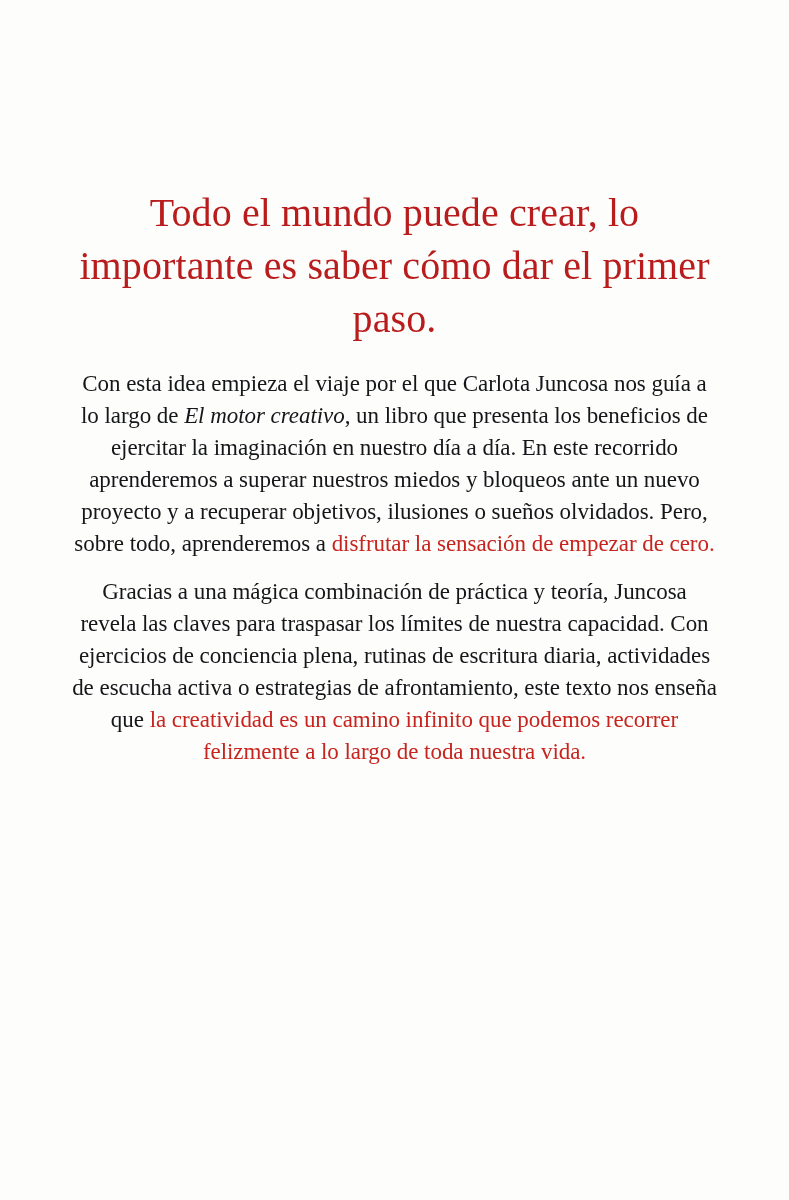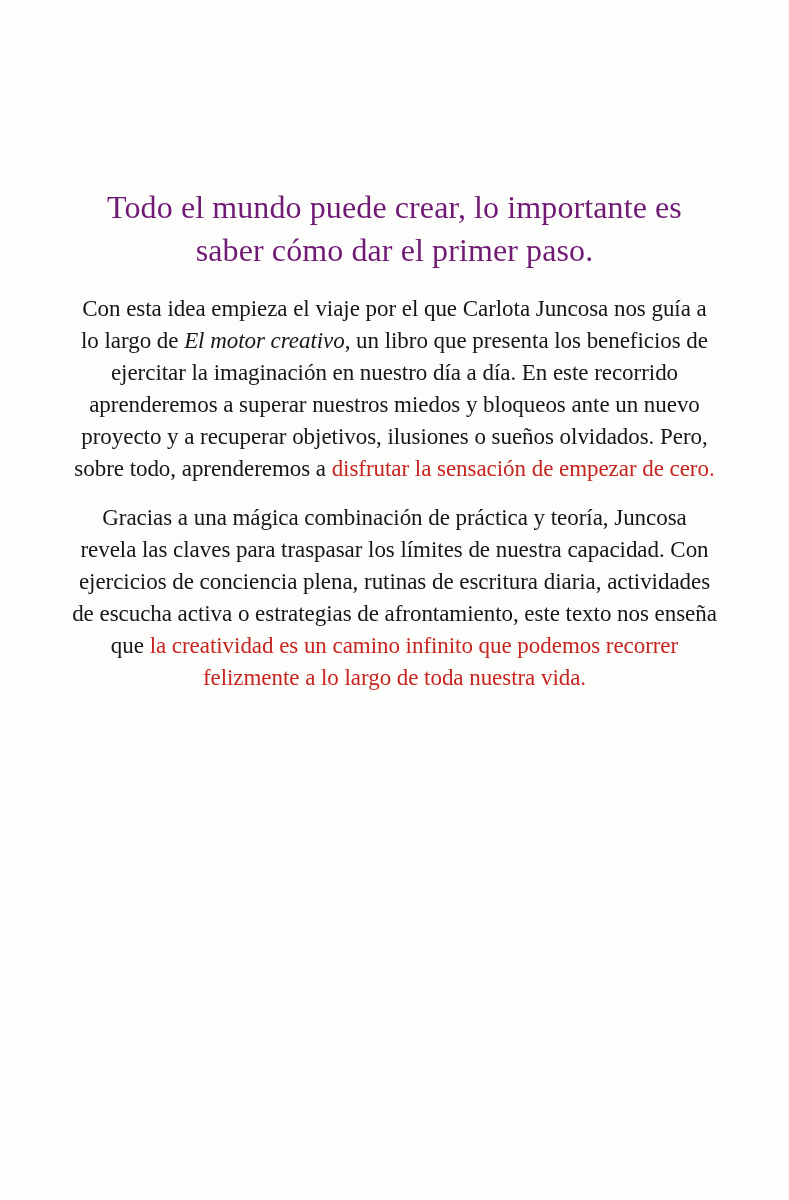--- a/index.html
+++ b/index.html
@@ -20,22 +20,22 @@
     background: #fdfdfb;
   }
   .blurb {
     position: absolute;
     left: 72px;
     top: 186px;
     width: 645px;
     text-align: center;
   }
   .headline {
-    color: #701a75;
-    font-size: 32px;
+    color: #b91c1c;
+    font-size: 40px;
     line-height: 1.33;
     margin: 0 0 22px 0;
     font-weight: normal;
     letter-spacing: 0.1px;
     text-align: center;
   }
   .para {
     color: #15161a;
     font-size: 23px;
     line-height: 1.395;

